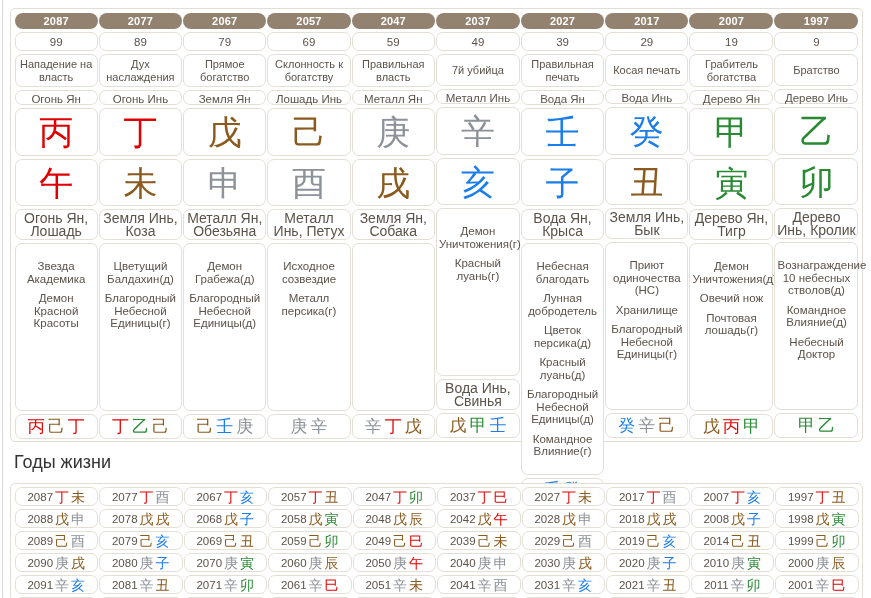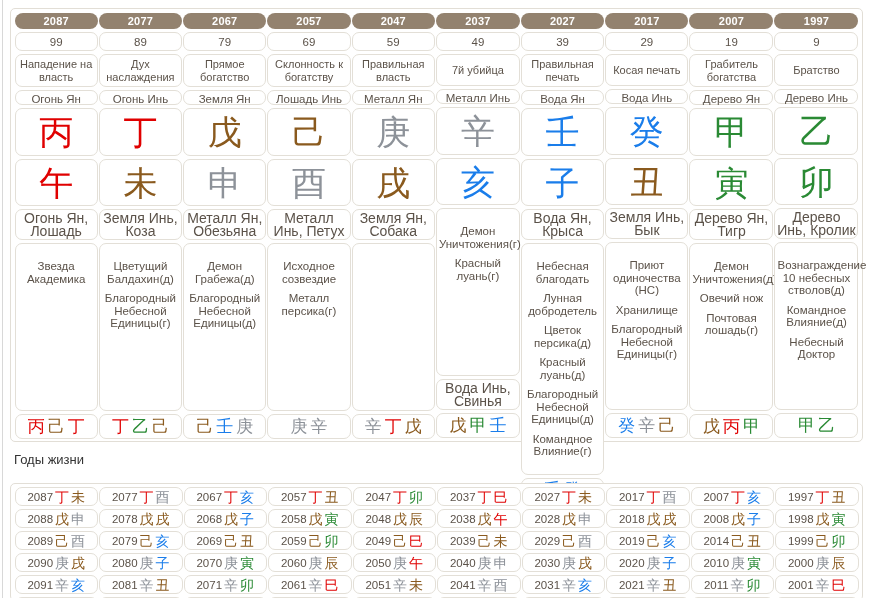--- a/index.html
+++ b/index.html
@@ -79,21 +79,21 @@
   .hidden {
     height: 25px; display: flex; align-items: center; justify-content: center;
     gap: 3px;
     font-family: "DejaVu Sans", sans-serif;
     font-size: 17px; line-height: 17px;
     padding-bottom: 1px;
   }
 
   .sectitle {
     position: absolute; left: 14px; top: 452px;
-    font-size: 13px; color: #333; font-weight: normal;
+    font-size: 18px; color: #333; font-weight: normal;
   }
 
   .yearspanel {
     position: absolute; left: 10px; top: 483px; width: 853px;
     border: 1px solid #e2ded6; border-radius: 5px; background: #fff;
     padding: 3px 3px 0 3px; height: 118px; overflow: hidden;
   }
   .yrow { display: flex; }
   .ycell {
     width: 84px; margin: 0 0.5px 3px 0.5px;
@@ -123,20 +123,21 @@
       <div class="col">
         <div class="cell hdr">2087</div>
         <div class="cell age">99</div>
         <div class="cell god">Нападение на власть</div>
         <div class="cell elem">Огонь Ян</div>
         <div class="cell glyph c-fire">丙</div>
         <div class="cell glyph branch c-fire">午</div>
         <div class="cell animal">Огонь Ян, Лошадь</div>
         <div class="cell stars">
           <div class="sgrp">Звезда Академика</div>
+          <div class="sgrp">Демон Красной Красоты</div>
         </div>
         <div class="cell hidden">
           <span class="c-fire">丙</span>
           <span class="c-earth">己</span>
           <span class="c-fire">丁</span>
         </div>
       </div>
       <div class="col">
         <div class="cell hdr">2077</div>
         <div class="cell age">89</div>
@@ -379,21 +380,21 @@
           <span>2058</span>
           <span class="cn c-earth">戊</span>
           <span class="cn c-wood">寅</span>
         </div>
         <div class="ycell">
           <span>2048</span>
           <span class="cn c-earth">戊</span>
           <span class="cn c-earth">辰</span>
         </div>
         <div class="ycell">
-          <span>2038</span>
+          <span>2042</span>
           <span class="cn c-earth">戊</span>
           <span class="cn c-fire">午</span>
         </div>
         <div class="ycell">
           <span>2028</span>
           <span class="cn c-earth">戊</span>
           <span class="cn c-metal">申</span>
         </div>
         <div class="ycell">
           <span>2018</span>

